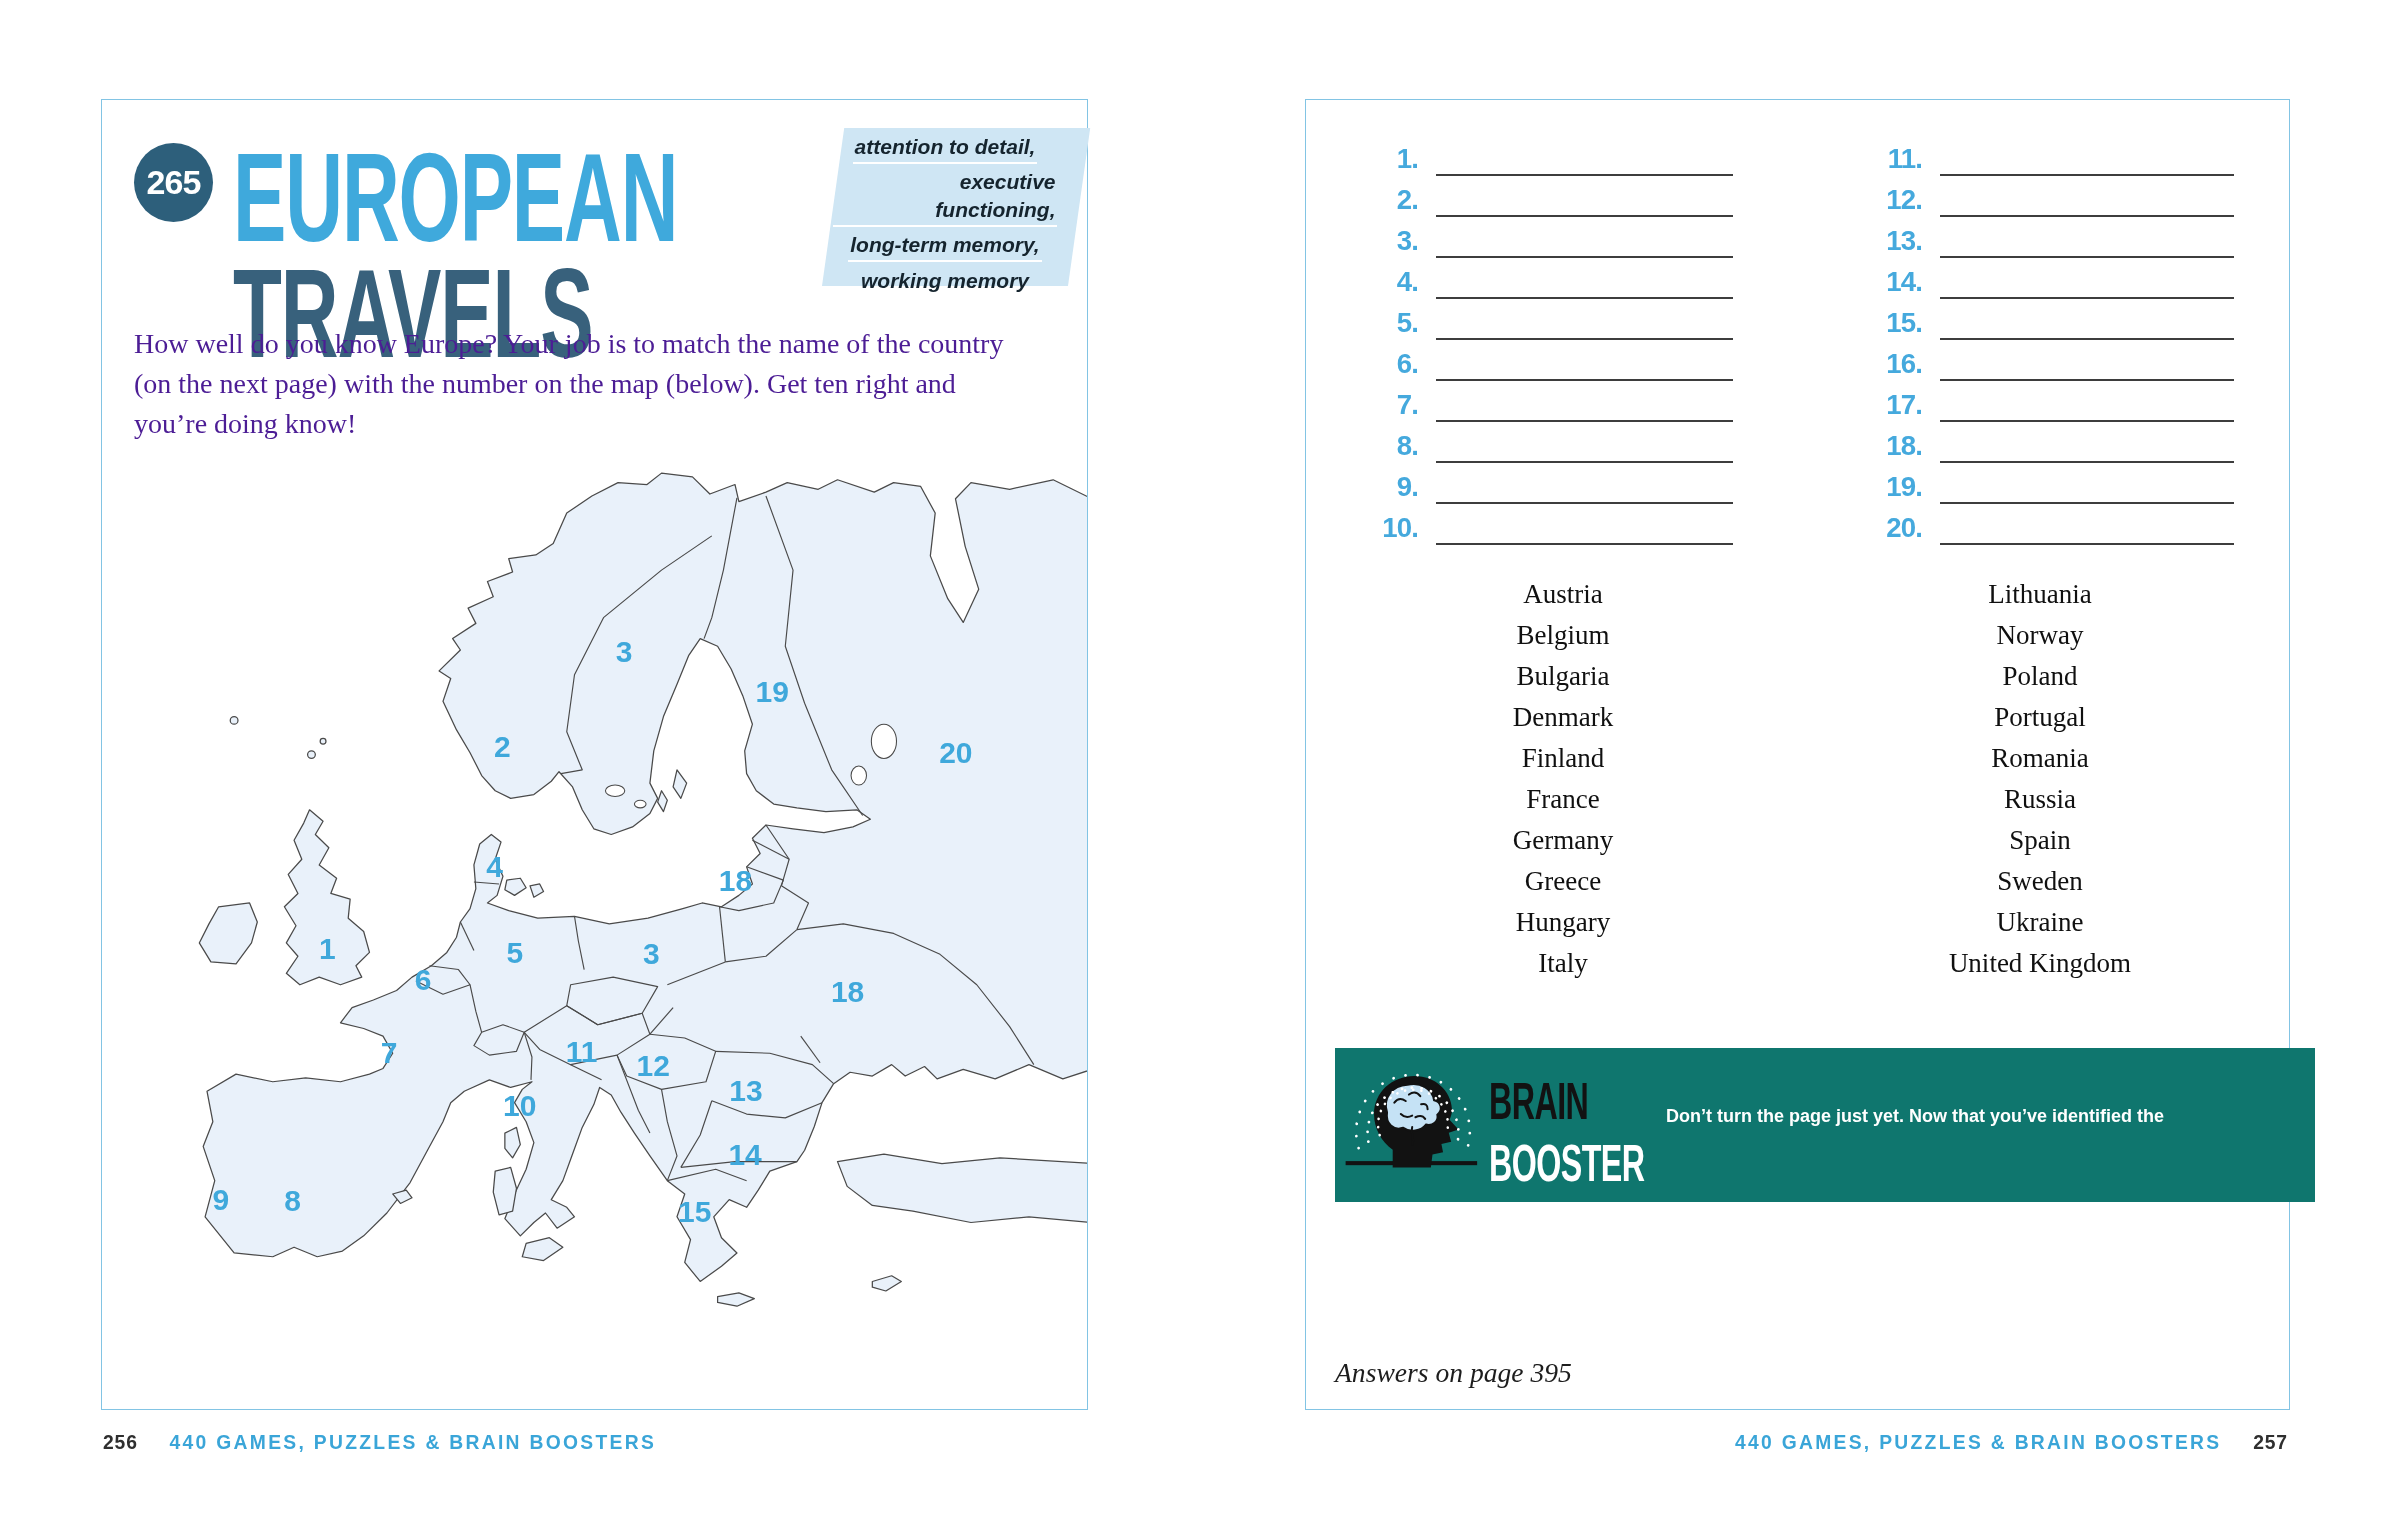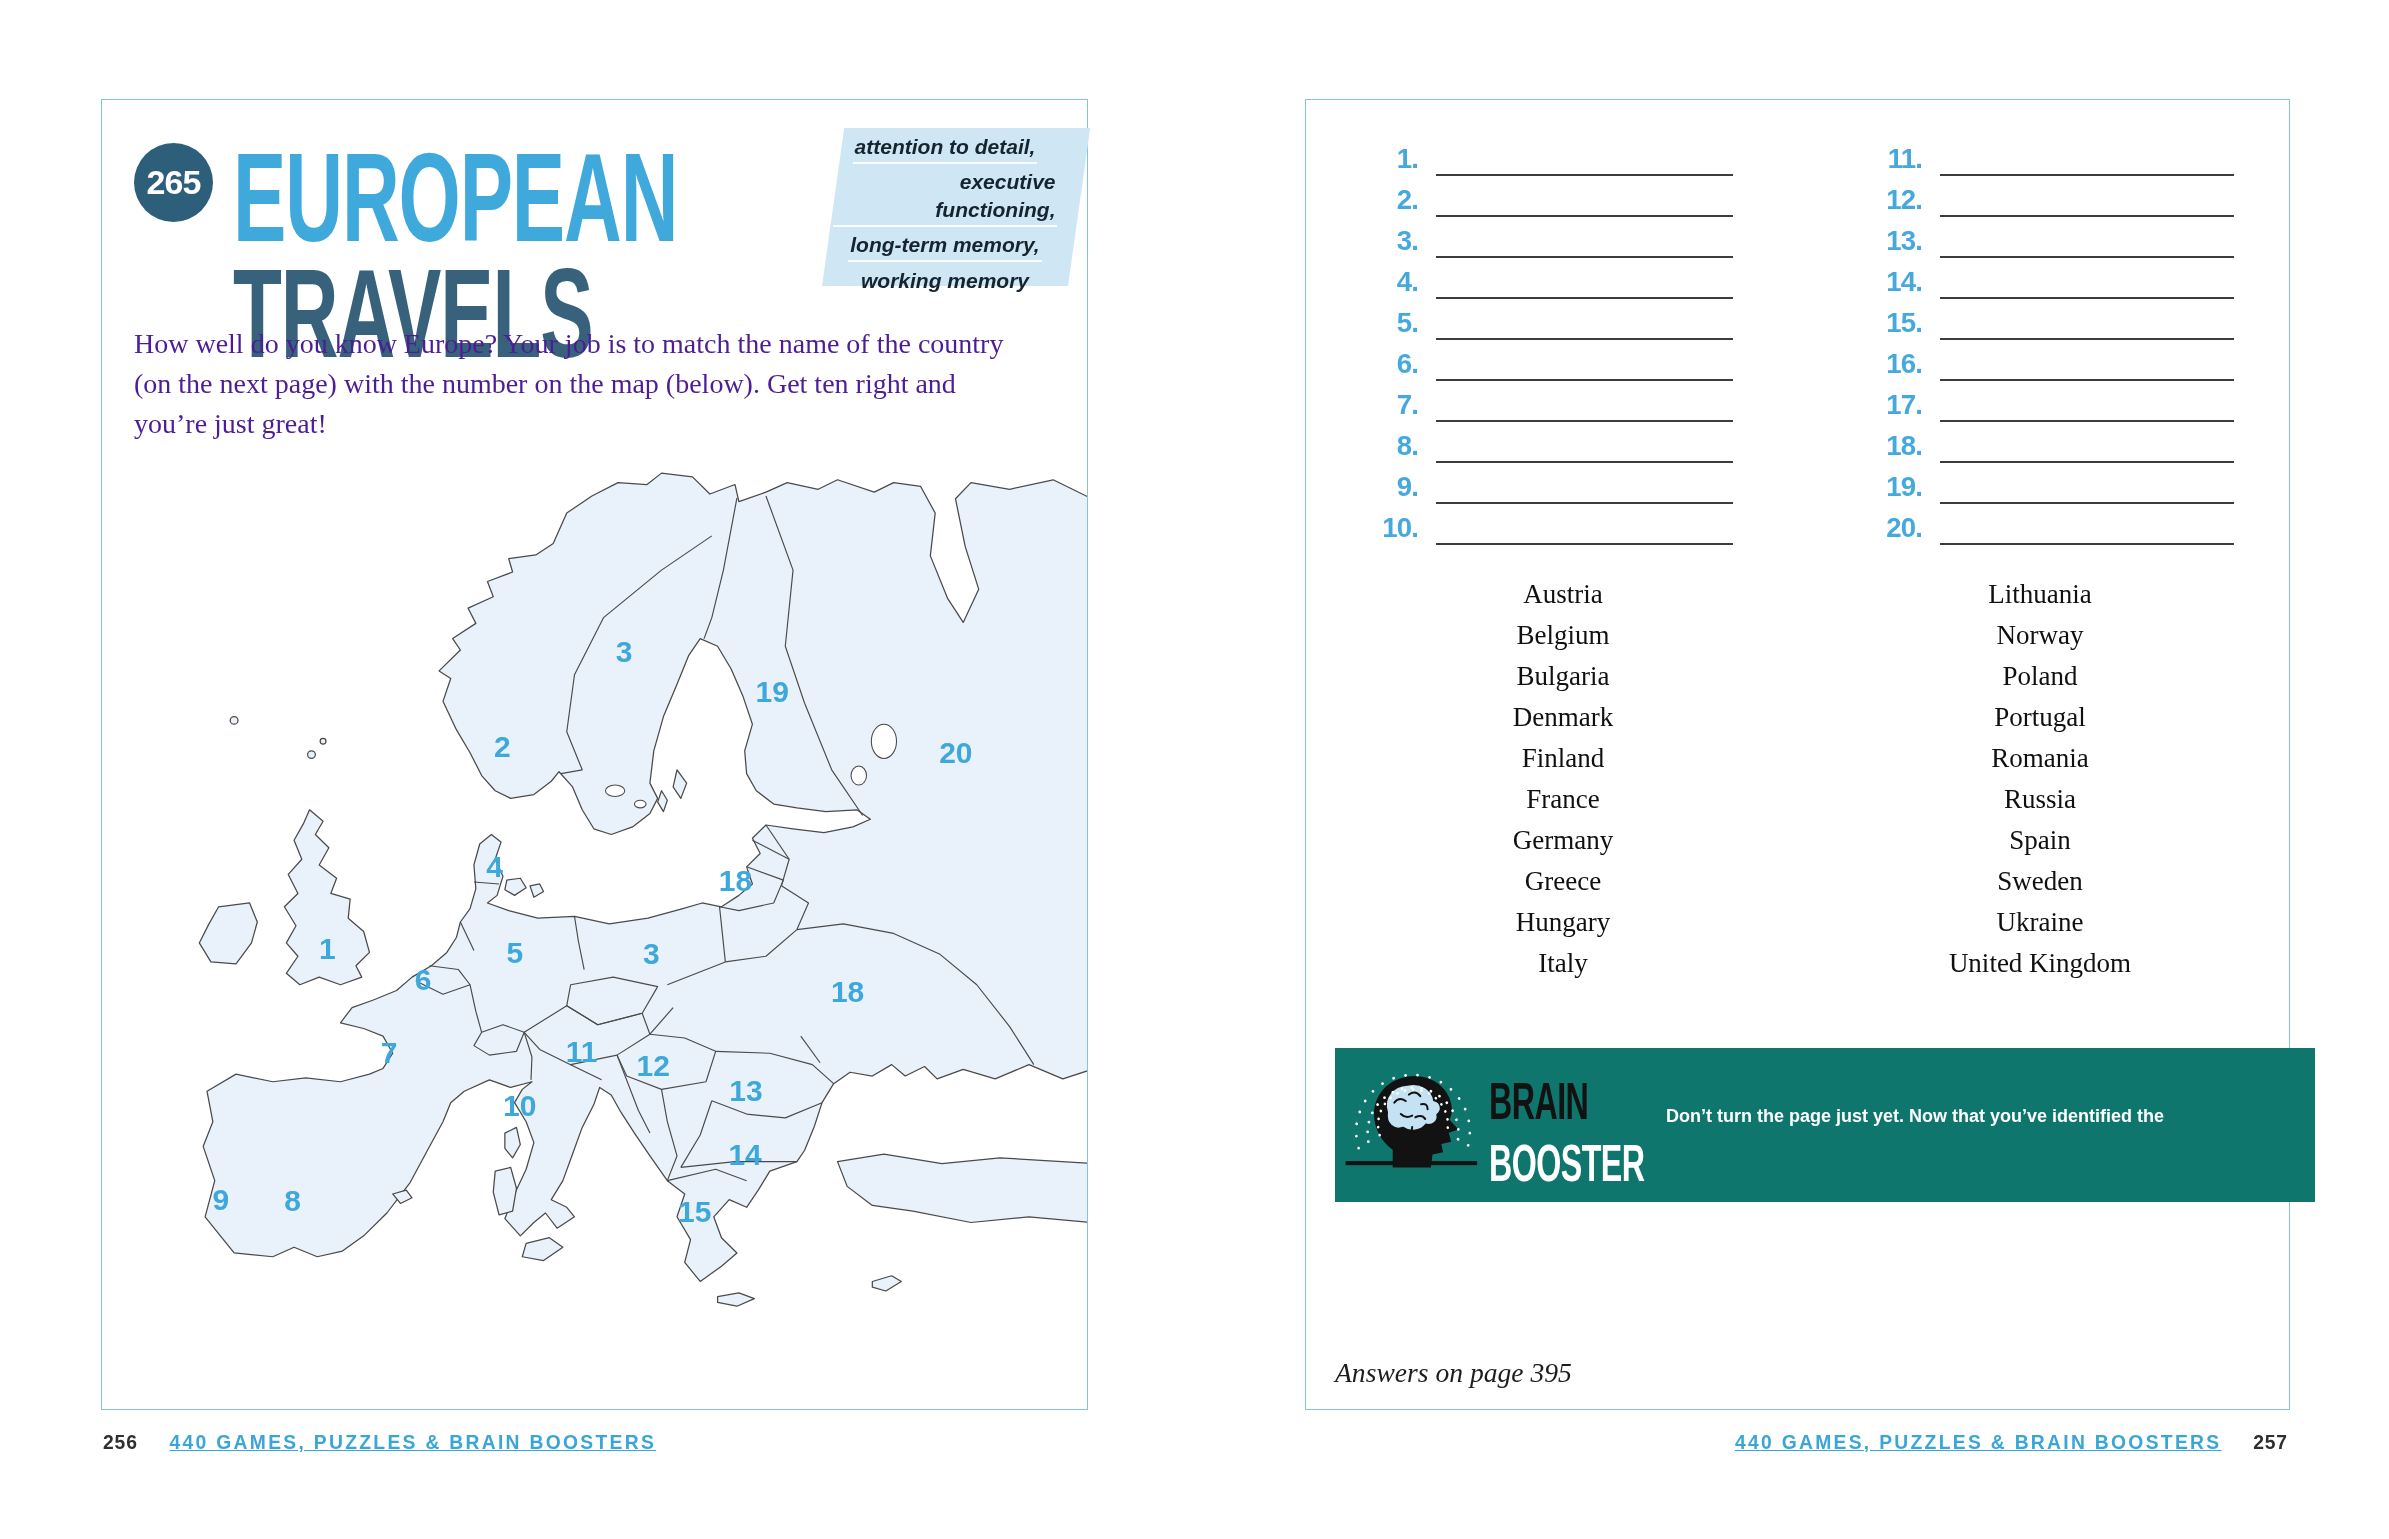--- a/index.html
+++ b/index.html
@@ -57,21 +57,21 @@
   .bt1{color:#121212;}
   .bt2{color:#ffffff;}
   .booster-text{position:absolute;left:331px;top:51px;color:#ffffff;font-weight:bold;
                 font-size:18px;line-height:34px;}
   .answers-note{position:absolute;left:29px;top:1257px;font-family:"Liberation Serif",serif;
                 font-style:italic;font-size:27.6px;color:#1d1d1d;}
 
   
   .footer{position:absolute;top:1432px;font-size:19.3px;font-weight:bold;letter-spacing:2.3px;}
   .footer .pgnum{color:#2f2f2f;letter-spacing:0.9px;}
-  .footer .ftitle{color:#3aa5d8;text-decoration:underline;}
+  .footer .ftitle{color:#3aa5d8;}
   .footer-left{left:103px;}
   .footer-left .ftitle{margin-left:24px;}
   .footer-right{left:1305px;width:983px;text-align:right;}
   .footer-right .pgnum{margin-left:24px;}
 </style>
 </head>
 <body>
 
 <div class="page left">
   <div class="badge">265</div>
@@ -84,21 +84,21 @@
       <span class="skill-line">attention to detail,</span>
       <span class="skill-line">executive functioning,</span>
       <span class="skill-line">long-term memory,</span>
       <span class="skill-line">working memory</span>
     </div>
   </div>
 
   <div class="intro">
     <span>How well do you know Europe? Your job is to match the name of the country</span>
     <span>(on the next page) with the number on the map (below). Get ten right and</span>
-    <span>you’re just great!</span>
+    <span>you’re doing know!</span>
   </div>
 
   <div class="map">
     <svg viewBox="0 0 1000 1000" preserveAspectRatio="none">
       <g fill="#e9f1fa" stroke="#4a4a4a" stroke-width="1.3" stroke-linejoin="round">
 
         <path d="M448,92 L462,60 L488,42 L515,28 L545,30 L560,18 L592,22 L610,40 L636,30 L640,48
           L668,38 L690,28 L722,35 L742,25 L780,38 L800,28 L828,32
           L843,60 L838,105 L856,150 L872,175 L888,140 L874,95 L864,45 L880,28
           L920,35 L965,25 L1005,45 L1005,645

